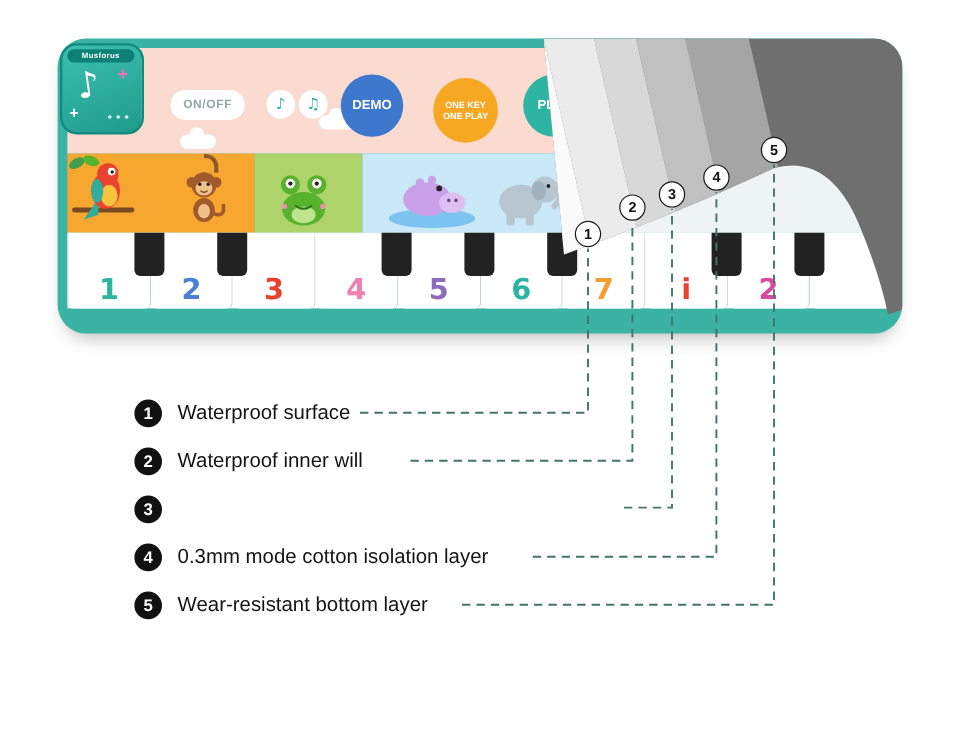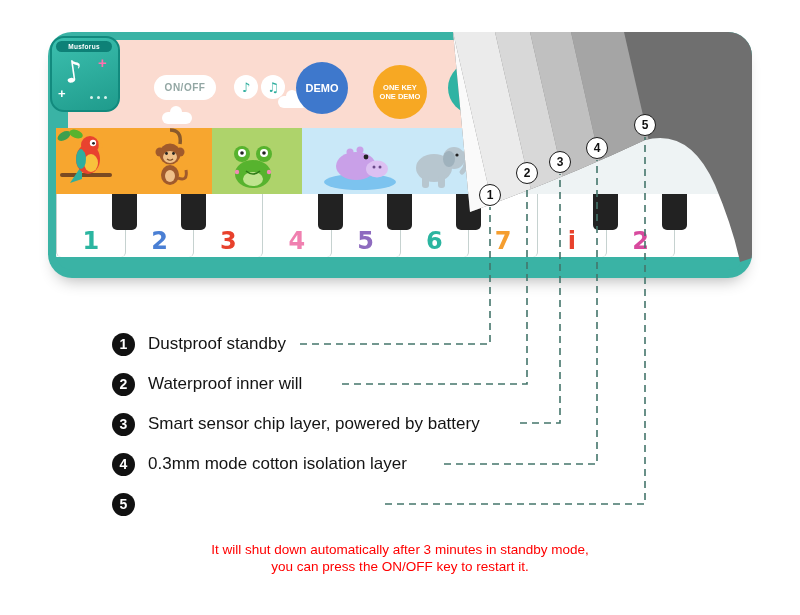--- a/index.html
+++ b/index.html
@@ -6,21 +6,21 @@
   body{font-family:"Liberation Sans", sans-serif;}
   .stage{position:relative;width:800px;height:615px;background:#fff;overflow:hidden;}
 
   
   .mat{position:absolute;left:48px;top:32px;width:704px;height:246px;background:#3ab3a5;
        border-radius:24px;box-shadow:0 10px 16px -8px rgba(0,0,0,.3);z-index:1;}
   .mat-inner{position:absolute;left:8px;top:8px;width:688px;height:230px;border-radius:16px;
        overflow:hidden;background:#3ab3a5;}
 
   
-  .band-controls{position:absolute;left:12px;top:0;width:688px;height:88px;background:#fbdbd0;}
+  .band-controls{position:absolute;left:0;top:0;width:688px;height:88px;background:#fbdbd0;}
   .pill{position:absolute;left:86px;top:35px;width:62px;height:25px;background:#fff;border-radius:13px;
         display:flex;align-items:center;justify-content:center;font-size:10px;font-weight:bold;
         color:#93a7a4;letter-spacing:.5px;}
   .icon-circle{position:absolute;width:24px;height:24px;border-radius:50%;background:#fff;
         display:flex;align-items:center;justify-content:center;color:#2fae9e;font-size:13px;
         font-family:"DejaVu Sans",sans-serif;}
   .btn-round{position:absolute;border-radius:50%;display:flex;flex-direction:column;align-items:center;
         justify-content:center;color:#fff;font-weight:bold;text-align:center;}
   .btn-demo{left:228px;top:22px;width:52px;height:52px;background:#3e78cc;font-size:11px;justify-content:center;}
   .btn-onekey{left:305px;top:25px;width:54px;height:54px;background:#f7a823;font-size:7.5px;line-height:9px;}
@@ -89,21 +89,21 @@
           <span>♪</span>
         </div>
         <div class="icon-circle" style="left:193px;top:35px;">
           <span>♫</span>
         </div>
         <div class="btn-round btn-demo">
           <span>DEMO</span>
         </div>
         <div class="btn-round btn-onekey">
           <span>ONE KEY</span>
-          <span>ONE DEMO</span>
+          <span>ONE PLAY</span>
         </div>
         <div class="btn-round btn-play">
           <span>PLAY</span>
         </div>
       </div>
 
       <div class="band-animals">
         <div class="seg" style="left:0;width:156px;background:#f7a62f;"></div>
         <div class="seg" style="left:156px;width:90px;background:#aed36b;"></div>
         <div class="seg" style="left:246px;width:172px;background:#c9e8f8;"></div>
@@ -260,37 +260,33 @@
 
   <div class="peel-num" style="left:479px;top:184px;">1</div>
   <div class="peel-num" style="left:516px;top:162px;">2</div>
   <div class="peel-num" style="left:549px;top:151px;">3</div>
   <div class="peel-num" style="left:586px;top:137px;">4</div>
   <div class="peel-num" style="left:634px;top:114px;">5</div>
 
   <div class="legend">
     <div class="legrow">
       <span class="lnum">1</span>
-      <span class="ltext">Dustproof standby</span>
+      <span class="ltext">Waterproof surface</span>
     </div>
     <div class="legrow">
       <span class="lnum">2</span>
       <span class="ltext">Waterproof inner will</span>
     </div>
     <div class="legrow">
       <span class="lnum">3</span>
-      <span class="ltext">Smart sensor chip layer, powered by battery</span>
     </div>
     <div class="legrow">
       <span class="lnum">4</span>
       <span class="ltext">0.3mm mode cotton isolation layer</span>
     </div>
     <div class="legrow">
       <span class="lnum">5</span>
+      <span class="ltext">Wear-resistant bottom layer</span>
     </div>
   </div>
 
-  <div class="footer">
-    <div>It will shut down automatically after 3 minutes in standby mode,</div>
-    <div>you can press the ON/OFF key to restart it.</div>
-  </div>
 
 </div>
 
 </body></html>

